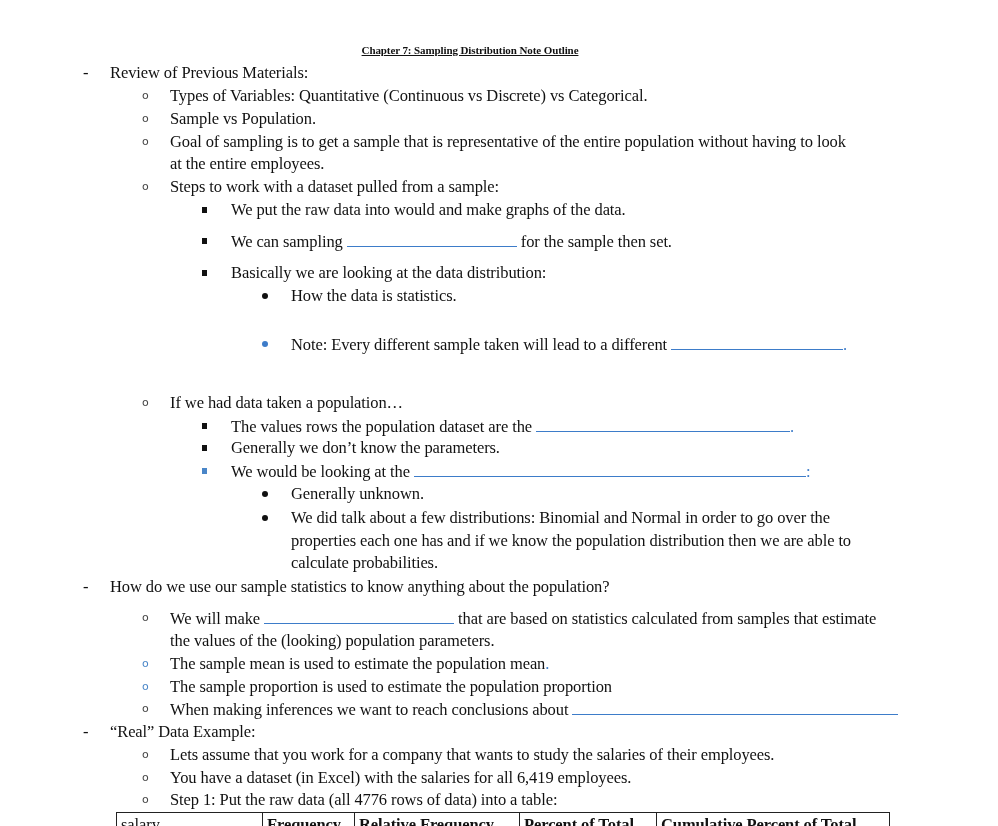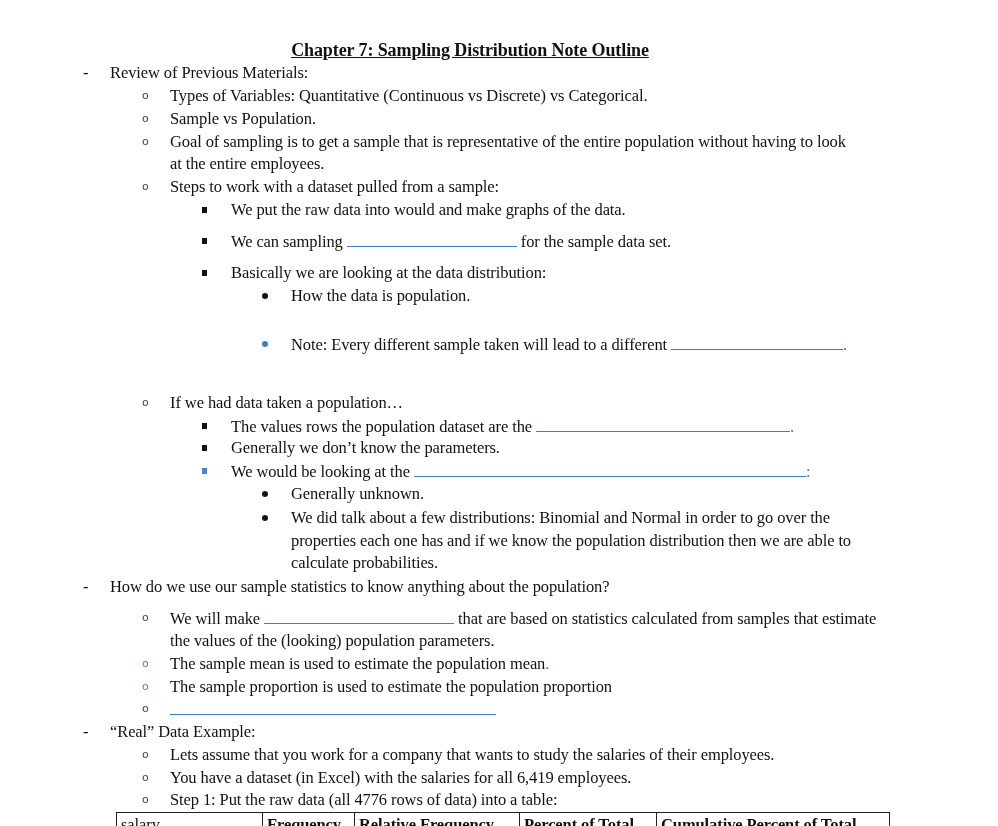--- a/index.html
+++ b/index.html
@@ -4,21 +4,21 @@
   <style>
     html, body { margin: 0; padding: 0; background: #ffffff; }
     body {
       width: 998px; height: 826px; overflow: hidden; position: relative;
       font-family: "Liberation Serif", "DejaVu Serif", serif;
       font-size: 16.5px; color: #111; letter-spacing: -0.1px;
     }
     .line { position: absolute; white-space: nowrap; line-height: 20px; height: 20px; }
     .title {
       position: absolute; left: 0; width: 940px; top: 40px; text-align: center;
-      font-weight: bold; text-decoration: underline; font-size: 18px; line-height: 20px;
+      font-weight: bold; text-decoration: underline; font-size: 11px; line-height: 20px;
     }
     .dash { position: absolute; left: 83px; width: 8px; }
     .circ { position: absolute; left: 142px; font-family: "DejaVu Sans", sans-serif; font-size: 11px; color: #444; }
     .circ.blue { color: #4a86c8; }
     .sq { position: absolute; left: 202px; width: 5px; height: 6px; background: #111; margin-top: 7px; }
     .sq.blue { background: #4a86c8; }
     .dot { position: absolute; left: 262px; width: 6px; height: 6px; border-radius: 50%; background: #111; margin-top: 7px; }
     .dot.blue { background: #3d7cc9; }
     .blank { display: inline-block; border-bottom: 1.6px solid #3d7cc9; height: 15px; vertical-align: baseline; }
     .bluech { color: #3d7cc9; }
@@ -53,28 +53,28 @@
 <span class="line circ" style="top:177px">o</span>
 <div class="line" style="left:170px; top:177px">Steps to work with a dataset pulled from a sample:</div>
 
 <span class="line sq" style="top:200px"></span>
 <div class="line" style="left:231px; top:200px">We put the raw data into would and make graphs of the data.</div>
 
 <span class="line sq" style="top:231px"></span>
 <div class="line" style="left:231px; top:231px">
   <span>We can sampling</span>
   <span class="blank" style="width:170px"></span>
-  <span>for the sample data set.</span>
+  <span>for the sample then set.</span>
 </div>
 
 <span class="line sq" style="top:263px"></span>
 <div class="line" style="left:231px; top:263px">Basically we are looking at the data distribution:</div>
 
 <span class="line dot" style="top:286px"></span>
-<div class="line" style="left:291px; top:286px">How the data is population.</div>
+<div class="line" style="left:291px; top:286px">How the data is statistics.</div>
 
 <span class="line dot blue" style="top:334px"></span>
 <div class="line" style="left:291px; top:334px">
   <span>Note: Every different sample taken will lead to a different</span>
   <span class="blank" style="width:172px"></span><span class="bluech">.</span>
 </div>
 
 <span class="line circ" style="top:393px">o</span>
 <div class="line" style="left:170px; top:393px">If we had data taken a population…</div>
 
@@ -113,20 +113,21 @@
 <div class="line" style="left:170px; top:631px">the values of the (looking) population parameters.</div>
 
 <span class="line circ blue" style="top:654px">o</span>
 <div class="line" style="left:170px; top:654px"><span>The sample mean is used to estimate the population mean</span><span class="bluech">.</span></div>
 
 <span class="line circ blue" style="top:677px">o</span>
 <div class="line" style="left:170px; top:677px">The sample proportion is used to estimate the population proportion</div>
 
 <span class="line circ" style="top:699px">o</span>
 <div class="line" style="left:170px; top:699px">
+  <span>When making inferences we want to reach conclusions about</span>
   <span class="blank" style="width:326px"></span>
 </div>
 
 <span class="line dash" style="top:722px">-</span>
 <div class="line" style="left:110px; top:722px">“Real” Data Example:</div>
 
 <span class="line circ" style="top:745px">o</span>
 <div class="line" style="left:170px; top:745px">Lets assume that you work for a company that wants to study the salaries of their employees.</div>
 
 <span class="line circ" style="top:768px">o</span>

